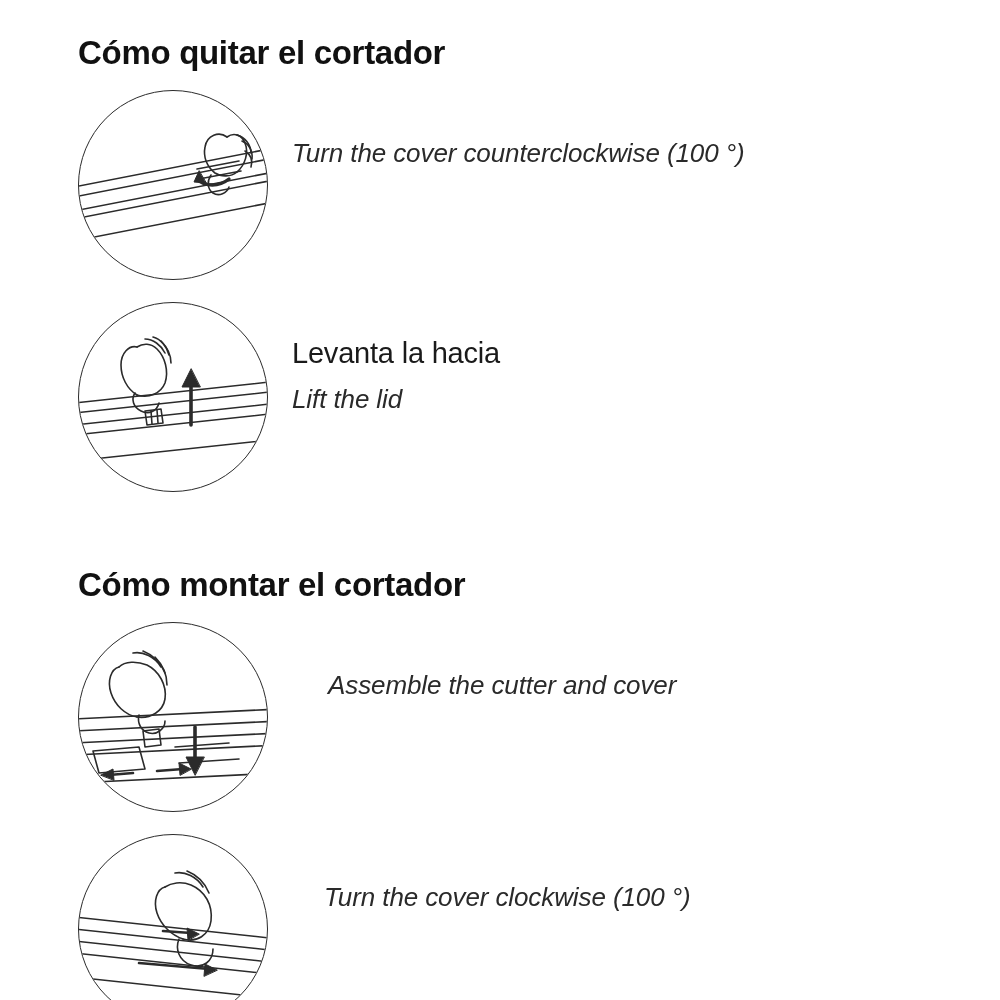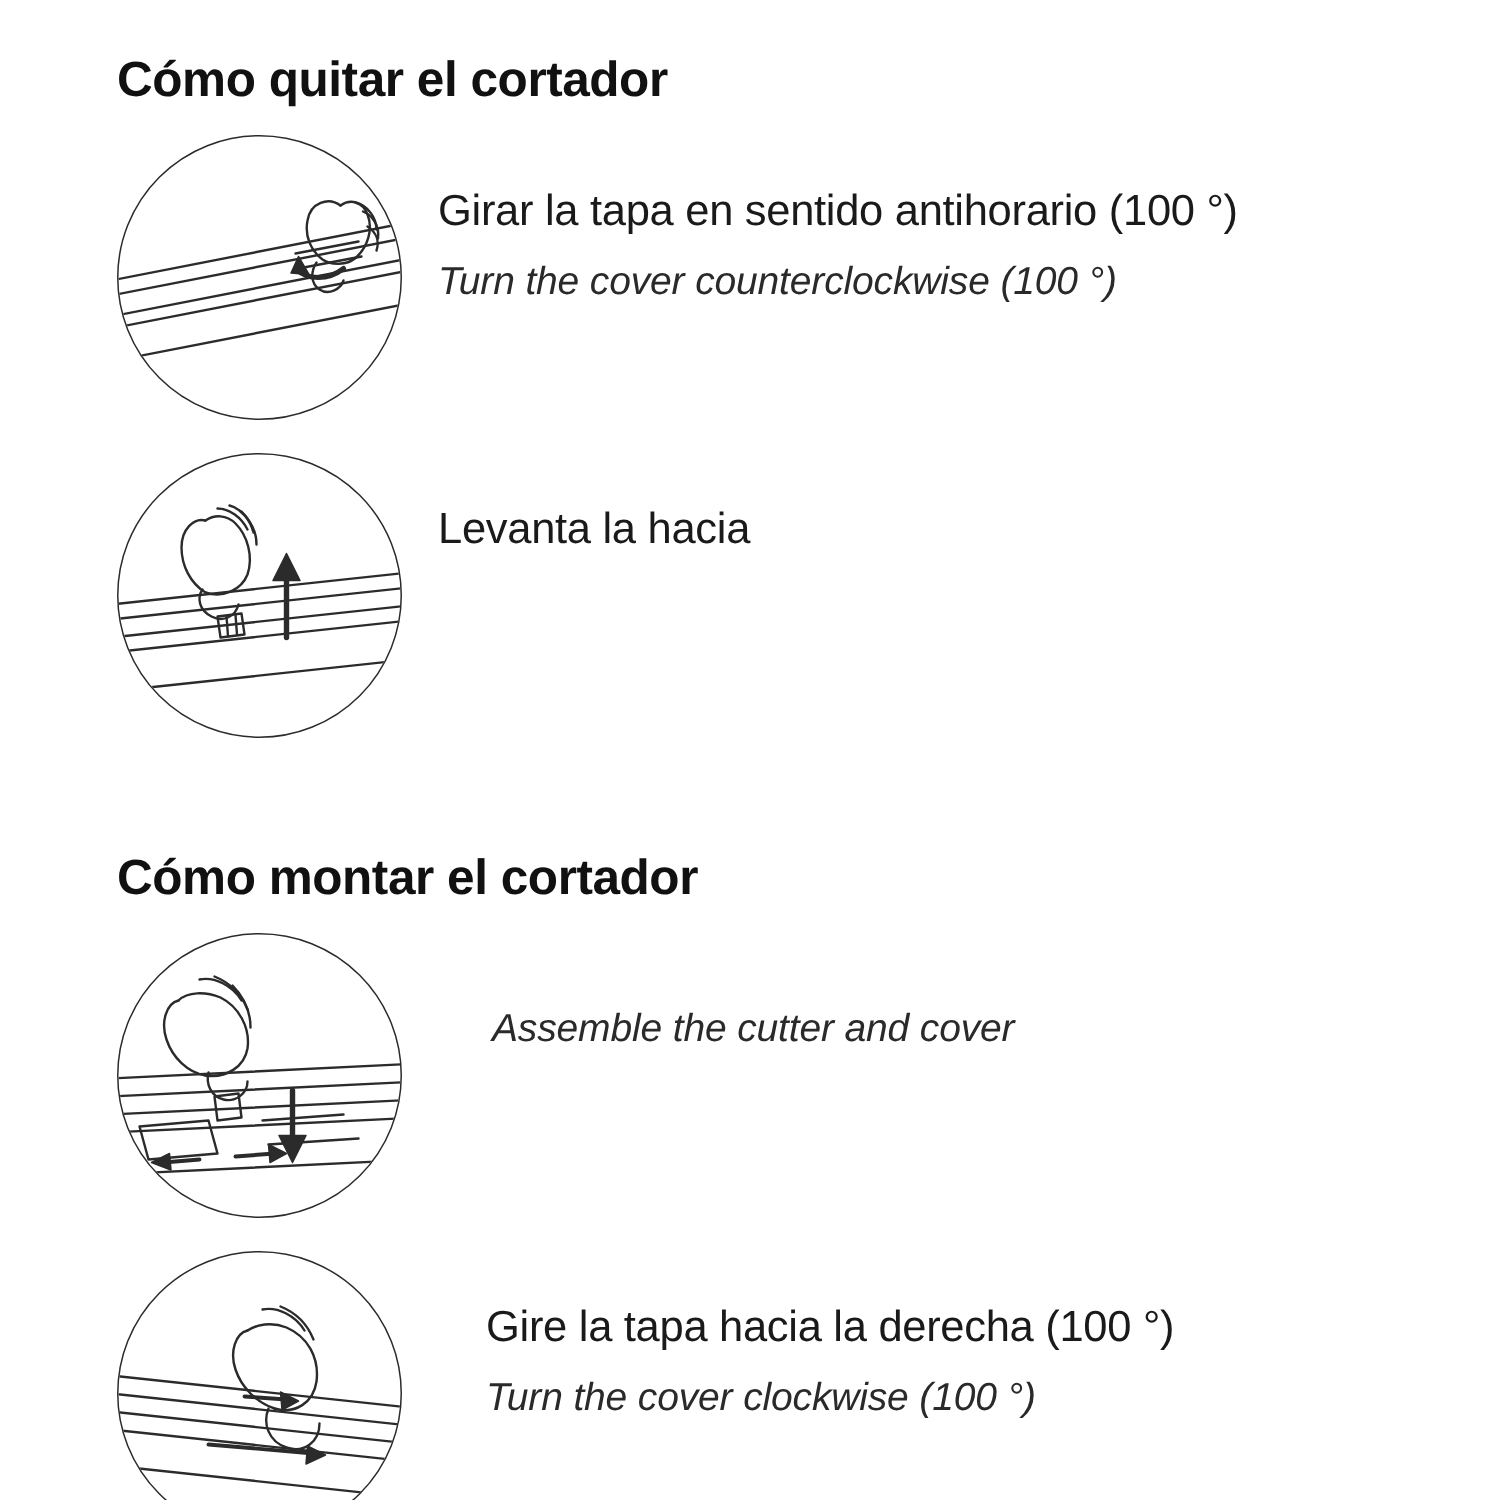--- a/index.html
+++ b/index.html
@@ -118,21 +118,20 @@
               <path d="M166 60 C172 64 174 70 172 76"></path>
 
               <path d="M132 84 C128 90 128 98 134 102 C140 106 148 102 150 96"></path>
 
               <path d="M150 88 C140 96 126 96 118 88" stroke-width="3.4"></path>
               <path d="M120 80 L115 91 L127 92 Z" fill="#2b2b2b" stroke="#2b2b2b" stroke-width="1"></path>
             </g>
           </svg>
         </div>
         <div class="step-text">
-          <div class="step-primary">Girar la tapa en sentido antihorario (100 °)</div>
           <div class="step-secondary">Turn the cover counterclockwise (100 °)</div>
         </div>
       </div>
 
       <div class="step">
         <div class="step-illustration">
           <svg viewBox="0 0 188 188" xmlns="http://www.w3.org/2000/svg">
             <g fill="none" stroke="#2b2b2b" stroke-width="1.6" stroke-linecap="round" stroke-linejoin="round">
 
               <path d="M-5 100 L200 78"></path>
@@ -153,20 +152,21 @@
 
               <path d="M56 90 C52 96 54 104 62 108 C70 112 78 108 80 100"></path>
 
               <path d="M112 122 L112 78" stroke-width="3.6"></path>
               <path d="M112 66 L103 84 L121 84 Z" fill="#2b2b2b" stroke="#2b2b2b" stroke-width="1"></path>
             </g>
           </svg>
         </div>
         <div class="step-text">
           <div class="step-primary">Levanta la hacia</div>
+          <div class="step-secondary">Lift the lid</div>
         </div>
       </div>
 
     </div>
   </div>
 
   <div class="gap-between-sections"></div>
 
   <div class="section">
     <h2 class="section-title section-2-title">Cómo montar el cortador</h2>
@@ -233,21 +233,20 @@
               <path d="M100 104 C96 114 100 126 112 130 C124 134 134 126 134 114"></path>
 
               <path d="M84 96 L112 98" stroke-width="2.6"></path>
               <path d="M120 99 L108 93 L109 105 Z" fill="#2b2b2b" stroke="#2b2b2b" stroke-width="1"></path>
               <path d="M60 128 L130 134" stroke-width="2.6"></path>
               <path d="M138 135 L126 129 L125 141 Z" fill="#2b2b2b" stroke="#2b2b2b" stroke-width="1"></path>
             </g>
           </svg>
         </div>
         <div class="step-text">
-          <div class="step-primary indent-b">Gire la tapa hacia la derecha (100 °)</div>
           <div class="step-secondary indent-b">Turn the cover clockwise (100 °)</div>
         </div>
       </div>
 
     </div>
   </div>
 
 </div>
 
 </body></html>

